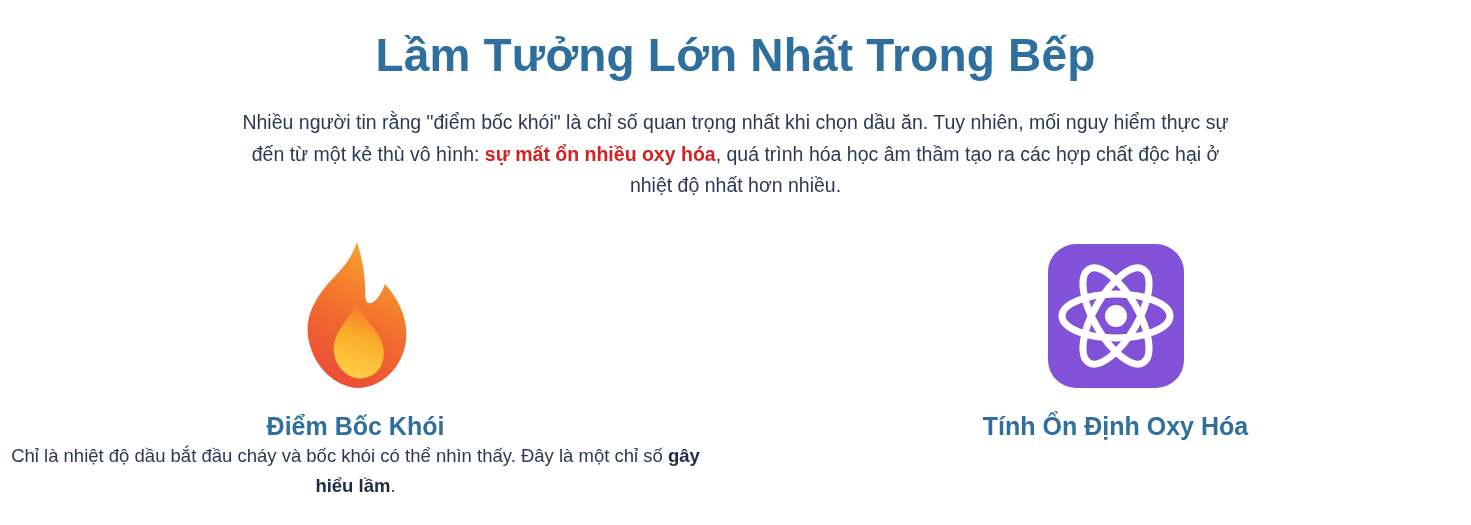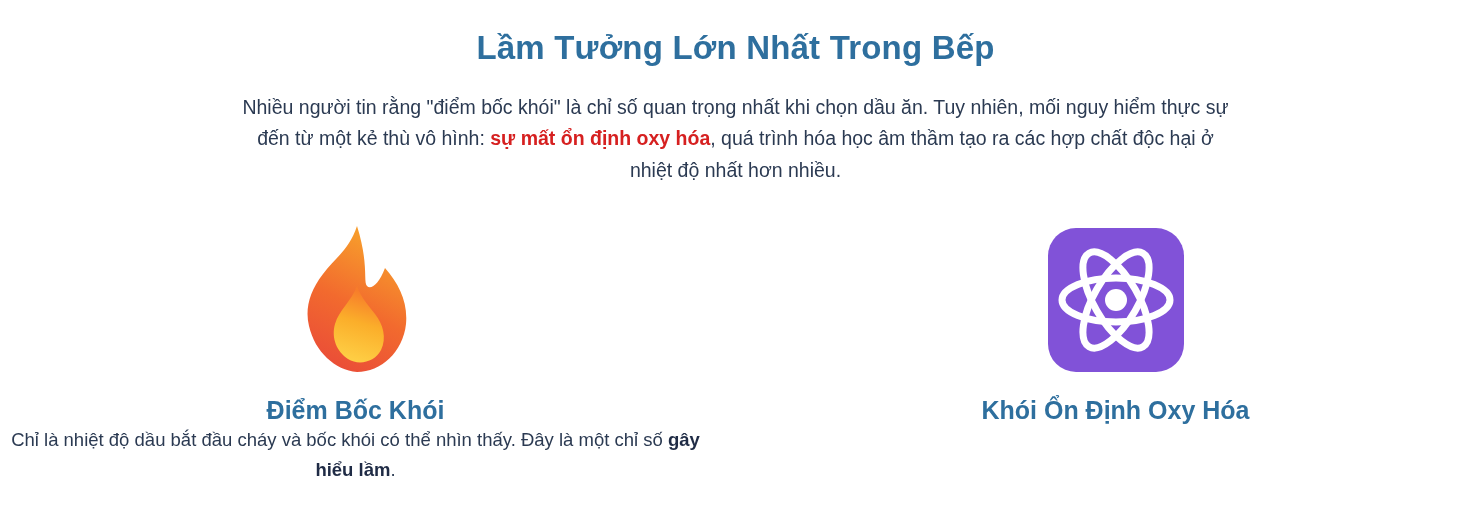--- a/index.html
+++ b/index.html
@@ -15,21 +15,21 @@
     overflow: hidden;
   }
   .page {
     width: 1471px;
     height: 525px;
     position: relative;
     box-sizing: border-box;
   }
   .title {
     text-align: center;
-    font-size: 33px;
+    font-size: 46px;
     font-weight: bold;
     color: #2e6f9e;
     letter-spacing: 0.2px;
     margin: 28px 0 16px 0;
     line-height: 1.2;
   }
   .intro {
     width: 1000px;
     margin: 24px auto 0 auto;
     text-align: center;
@@ -80,21 +80,21 @@
   .atom-svg { display:block; }
 </style>
 </head>
 <body>
 
 <div class="page">
 
   <h1 class="title">Lầm Tưởng Lớn Nhất Trong Bếp</h1>
 
   <p class="intro">
-    <span>Nhiều người tin rằng "điểm bốc khói" là chỉ số quan trọng nhất khi chọn dầu ăn. Tuy nhiên, mối nguy hiểm thực sự đến từ một kẻ thù vô hình: </span><span class="hl">sự mất ổn định oxy hóa</span><span>, quá trình hóa học âm thầm tạo ra các hợp chất độc hại ở nhiệt độ nhất hơn nhiều.</span>
+    <span>Nhiều người tin rằng "điểm bốc khói" là chỉ số quan trọng nhất khi chọn dầu ăn. Tuy nhiên, mối nguy hiểm thực sự đến từ một kẻ thù vô hình: </span><span class="hl">sự mất ổn nhiều oxy hóa</span><span>, quá trình hóa học âm thầm tạo ra các hợp chất độc hại ở nhiệt độ nhất hơn nhiều.</span>
   </p>
 
   <div class="cards">
 
     <div class="card">
       <div class="icon-wrap">
         <svg class="flame-svg" width="130" height="160" viewBox="0 0 130 160" aria-hidden="true">
           <defs>
             <linearGradient id="g-outer" x1="0" y1="1" x2="0.35" y2="0">
               <stop offset="0%" stop-color="#e8463a"></stop>
@@ -122,17 +122,17 @@
         <svg class="atom-svg" width="160" height="160" viewBox="0 0 160 160" aria-hidden="true">
           <rect x="12" y="8" width="136" height="144" rx="28" fill="#8152d8"></rect>
           <g transform="translate(80,80)" fill="none" stroke="#ffffff" stroke-width="7">
             <ellipse rx="54" ry="22"></ellipse>
             <ellipse rx="54" ry="22" transform="rotate(60)"></ellipse>
             <ellipse rx="54" ry="22" transform="rotate(120)"></ellipse>
           </g>
           <circle cx="80" cy="80" r="11" fill="#ffffff"></circle>
         </svg>
       </div>
-      <div class="card-title">Khói Ổn Định Oxy Hóa</div>
+      <div class="card-title">Tính Ổn Định Oxy Hóa</div>
     </div>
 
   </div>
 </div>
 
 </body></html>

